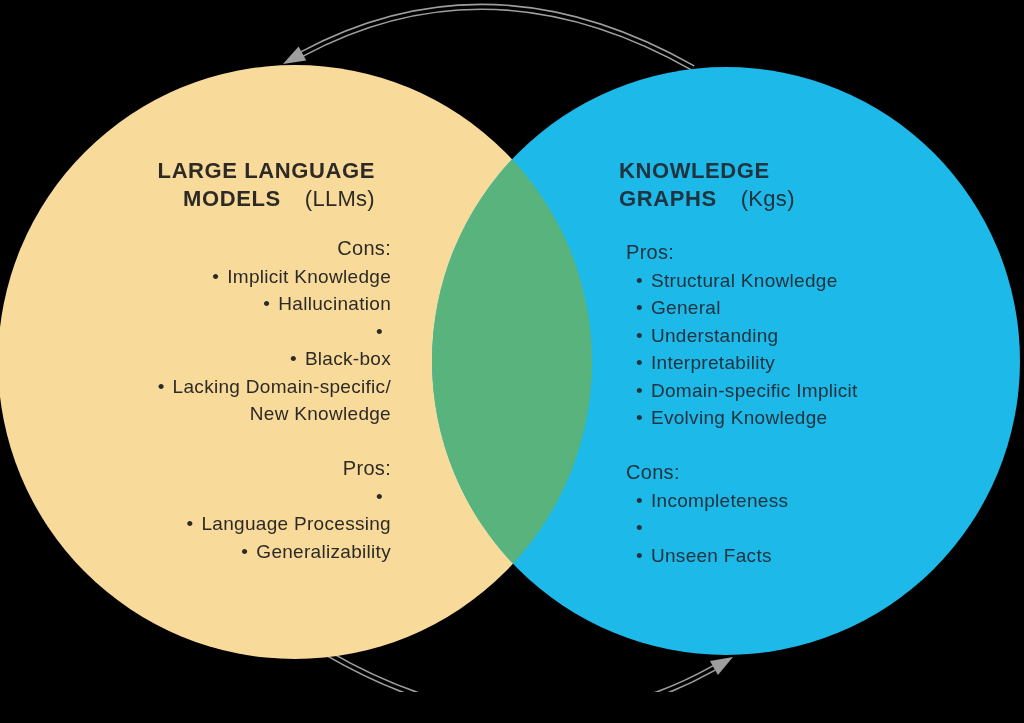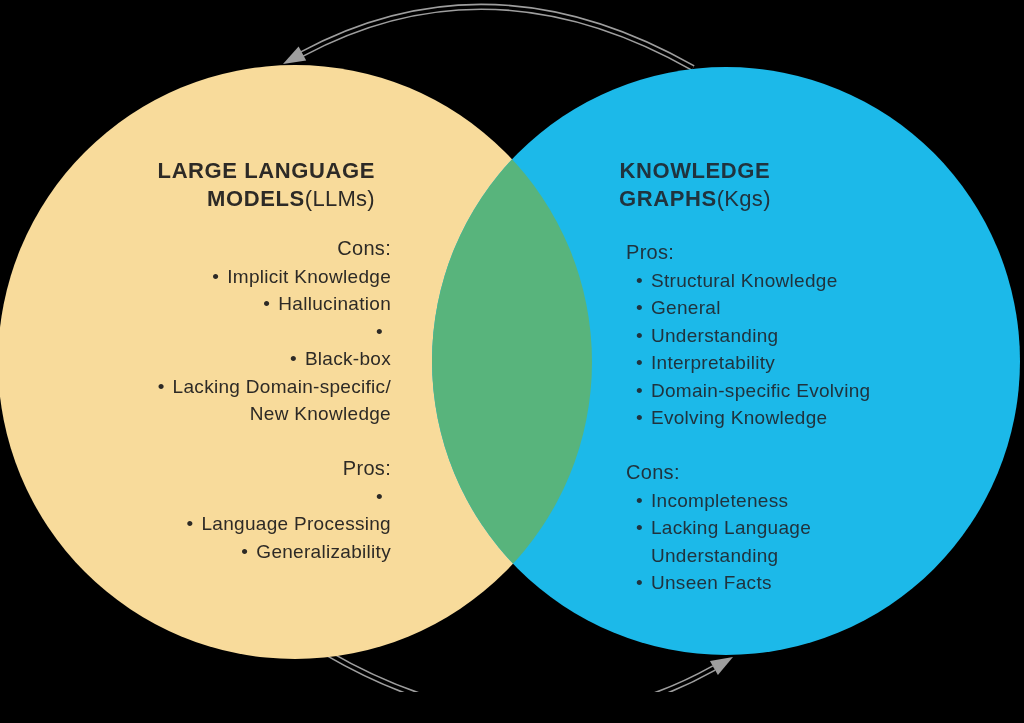--- a/index.html
+++ b/index.html
@@ -26,22 +26,22 @@
   .c-overlap{fill:var(--overlap);}
   .arrow-outer{fill:none;stroke:var(--arrow);stroke-width:6.5;}
   .arrow-inner{fill:none;stroke:var(--background);stroke-width:3.2;}
   .arrow-head{fill:var(--arrow);}
 
   .title{
     position:absolute;
     font-size:22px;font-weight:bold;line-height:28px;letter-spacing:.6px;
   }
   .title-left{top:157px;right:649px;text-align:right;color:var(--text-left);}
-  .title-right{top:157px;left:619px;text-align:center;color:var(--text-right);}
-  .title .reg{font-weight:400;margin-left:0;letter-spacing:.3px;}
+  .title-right{top:157px;left:619px;text-align:left;color:var(--text-right);}
+  .title .reg{font-weight:400;margin-left:24px;letter-spacing:.3px;}
 
   .list{
     position:absolute;
     font-size:19px;line-height:27.5px;letter-spacing:.3px;
   }
   .list-left{top:235px;right:633px;text-align:right;color:var(--text-left);}
   .list-right{top:239px;left:626px;text-align:left;color:var(--text-right);}
   .hdr{font-weight:normal;font-size:20px;}
   .hdr.gap{margin-top:27.5px;}
   .list ul{list-style:none;}
@@ -145,37 +145,35 @@
       <li>
           <span class="blt">•</span>
           <span class="txt">Understanding</span>
         </li>
       <li>
           <span class="blt">•</span>
           <span class="txt">Interpretability</span>
         </li>
       <li>
           <span class="blt">•</span>
-          <span class="txt">Domain-specific Evolving</span>
+          <span class="txt">Domain-specific Implicit</span>
         </li>
       <li>
           <span class="blt">•</span>
           <span class="txt">Evolving Knowledge</span>
         </li>
     </ul>
     <div class="hdr gap">Cons:</div>
     <ul>
       <li>
           <span class="blt">•</span>
           <span class="txt">Incompleteness</span>
         </li>
       <li>
           <span class="blt">•</span>
-          <span class="txt">Lacking Language
-Understanding</span>
         </li>
       <li>
           <span class="blt">•</span>
           <span class="txt">Unseen Facts</span>
         </li>
     </ul>
   </div>
 
 </div>
 

